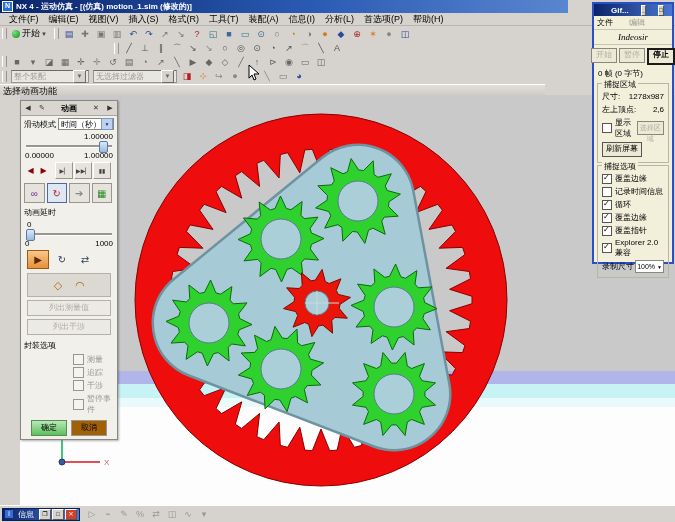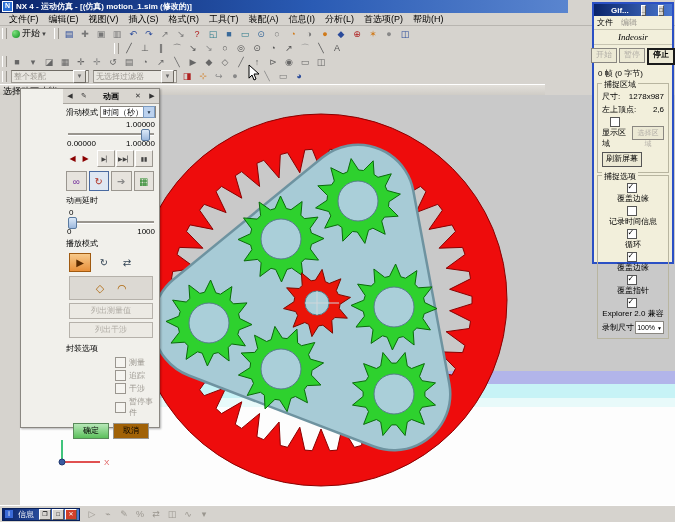--- a/index.html
+++ b/index.html
@@ -24,21 +24,21 @@
   .dd{font-size:6px;color:#444;margin-left:1px;}
   .combo{height:13px;background:#e8e6e0;border:1px solid #9a968f;border-top-color:#6f6b64;display:inline-flex;align-items:center;justify-content:space-between;color:#9a968f;font-size:8px;padding:0 2px;box-sizing:border-box;margin:0 2px;}
   .combo .arr{width:11px;height:11px;background:#d6d3ce;border:1px solid #fff;border-right-color:#6f6b64;border-bottom-color:#6f6b64;font-size:6px;color:#666;display:flex;align-items:center;justify-content:center;}
   
   .prompt{position:absolute;left:0;top:84px;width:545px;height:11px;background:linear-gradient(#e2dfda,#cfccc6);border-top:1px solid #fff;font-size:9px;padding-left:3px;box-sizing:border-box;}
   
   #canvas{position:absolute;left:20px;top:95px;width:655px;height:410px;background:#c9c9c9;}
   .band{position:absolute;left:0;width:655px;}
   #gearsvg{position:absolute;left:0;top:0;}
   
-  #adlg{position:absolute;left:20px;top:88px;width:96px;height:338px;background:#f1f0eb;border:1px solid #8a8781;box-shadow:1px 1px 2px rgba(0,0,0,.3);font-size:8px;padding-left:42px;}
+  #adlg{position:absolute;left:20px;top:100px;width:96px;height:338px;background:#f1f0eb;border:1px solid #8a8781;box-shadow:1px 1px 2px rgba(0,0,0,.3);font-size:8px;}
   .dlghead{height:14px;background:#d9d6d0;border-bottom:1px solid #a9a59e;display:flex;align-items:center;}
   .hbtn{width:12px;height:12px;display:flex;align-items:center;justify-content:center;font-size:7px;color:#333;border:1px solid transparent;}
   .hbtn.x{font-weight:bold;}
   .dtab{flex:1;text-align:center;font-weight:bold;font-size:8px;}
   .drow{padding:2px 3px;display:flex;align-items:center;}
   .dlabel{font-size:8px;}
   .dcombo{flex:1;margin-left:2px;height:12px;background:#fff;border:1px solid #8a8781;display:flex;align-items:center;justify-content:space-between;font-size:8px;padding-left:2px;box-sizing:border-box;}
   .dcombo .arr{width:10px;height:10px;background:#bcd2ee;border:1px solid #7a9ac0;font-size:5px;display:flex;align-items:center;justify-content:center;color:#234;}
   .dval{text-align:right;padding:0 4px;font-size:8px;}
   .slider{position:relative;height:10px;margin:0 5px;}
@@ -61,32 +61,32 @@
   .cb{width:9px;height:9px;border:1px solid #9a968f;background:#f5f4f0;margin-right:3px;position:relative;flex:none;}
   .okrow{display:flex;justify-content:center;gap:4px;padding-top:4px;}
   .okbtn{width:34px;height:14px;font-size:8px;text-align:center;line-height:13px;border:1px solid #5a8a5a;background:linear-gradient(#b8e8b8,#5cc05c);}
   .cancelbtn{width:34px;height:14px;font-size:8px;text-align:center;line-height:13px;border:1px solid #9a968f;background:#a16207;}
   
   #gif{position:absolute;left:592px;top:2px;width:82px;height:262px;background:#f2efdb;border:2px solid #2b50c5;box-sizing:border-box;font-size:8px;}
   .gtitle{height:12px;background:linear-gradient(90deg,#0a246a,#4a77cf);display:flex;align-items:center;color:#fff;font-size:8px;font-weight:bold;padding:0 1px;gap:11px;}
   .gtitle .t{flex:1;margin-left:2px;}
   .wbtn{width:10px;height:9px;background:#d6d3ce;border:1px solid #fff;border-right-color:#555;border-bottom-color:#555;font-size:6px;line-height:8px;text-align:center;color:#000;margin-left:1px;}
   .wbtn.close{background:#d2402a;color:#fff;font-weight:bold;}
-  .gmenu{display:flex;gap:8px;padding:1px 3px;border-bottom:1px solid #c8c5b2;}
+  .gmenu{display:flex;gap:16px;padding:1px 3px;border-bottom:1px solid #c8c5b2;}
   .gmenu .dis{color:#9a968f;}
   .glogo{text-align:center;font-family:"Liberation Serif","DejaVu Serif",serif;font-style:italic;font-size:9px;padding:2px 0;border-bottom:1px solid #c8c5b2;}
   .gbtns{display:flex;justify-content:center;gap:2px;padding:3px 1px;}
   .gbtn{min-width:22px;height:13px;background:#ece9d4;border:1px solid #8a8781;font-size:8px;text-align:center;line-height:12px;padding:0 1px;}
   .gbtn.dis{color:#b0aca5;}
   .gbtn.default{border:2px solid #1a1a1a;font-weight:bold;line-height:10px;}
   .gframes{padding:0 4px 2px;}
   .ggroup{margin:2px 3px;border:1px solid #b8b5a0;position:relative;padding:6px 2px 3px;}
   .ggroup .legend{position:absolute;top:-5px;left:4px;background:#f2efdb;padding:0 2px;}
   .grow{display:flex;justify-content:space-between;padding:1px 2px;align-items:center;}
-  .gcbrow{display:flex;align-items:center;padding:1px 2px;flex-direction:column;}
+  .gcbrow{display:flex;align-items:center;padding:1px 2px;}
   .gcb{width:8px;height:8px;border:1px solid #555;background:#fff;margin-right:3px;position:relative;flex:none;}
   .gcb.checked::after{content:"✓";position:absolute;left:0;top:-2px;font-size:8px;color:#000;}
   .gsmall{height:12px;background:#ece9d4;border:1px solid #8a8781;font-size:7px;text-align:center;line-height:11px;color:#b0aca5;padding:0 2px;}
   .gbtn2{display:inline-block;height:13px;background:#ece9d4;border:1px solid #555;font-size:8px;line-height:12px;padding:0 3px;margin:2px;}
   .gcombo{display:inline-flex;align-items:center;border:1px solid #8a8781;background:#fff;height:11px;padding:0 1px;font-size:7px;}
   .gcombo .arr{font-size:5px;margin-left:2px;}
   
   #bottombar{position:absolute;left:0;top:505px;width:675px;height:17px;background:#d6d3ce;border-top:1px solid #fff;display:flex;align-items:center;padding-left:2px;box-sizing:border-box;}
   .miniwin{display:flex;align-items:center;height:13px;background:linear-gradient(90deg,#0a246a,#4a77cf);border:1px solid #08205a;padding:0 2px;width:78px;box-sizing:border-box;}
   .miniwin .mt{color:#fff;font-size:8px;flex:1;margin-left:2px;}
@@ -314,23 +314,20 @@
       </div>
     <div style="padding-left:6px;">0</div>
     <div class="slider">
       <span class="track"></span>
         <span class="thumb" style="left:0%;"></span>
     </div>
     <div class="minmax">
       <span>0</span>
       <span>1000</span>
     </div>
-    <div class="drow">
-        <span class="dlabel">播放模式</span>
-      </div>
     <div class="modes">
 
     <span class="mbtn active">▶</span>
         <span class="mbtn">↻</span>
         <span class="mbtn">⇄</span>
       </div>
     <div class="linkrow">
 
     <span class="lbtn">◇</span>
         <span class="lbtn">◠</span>

